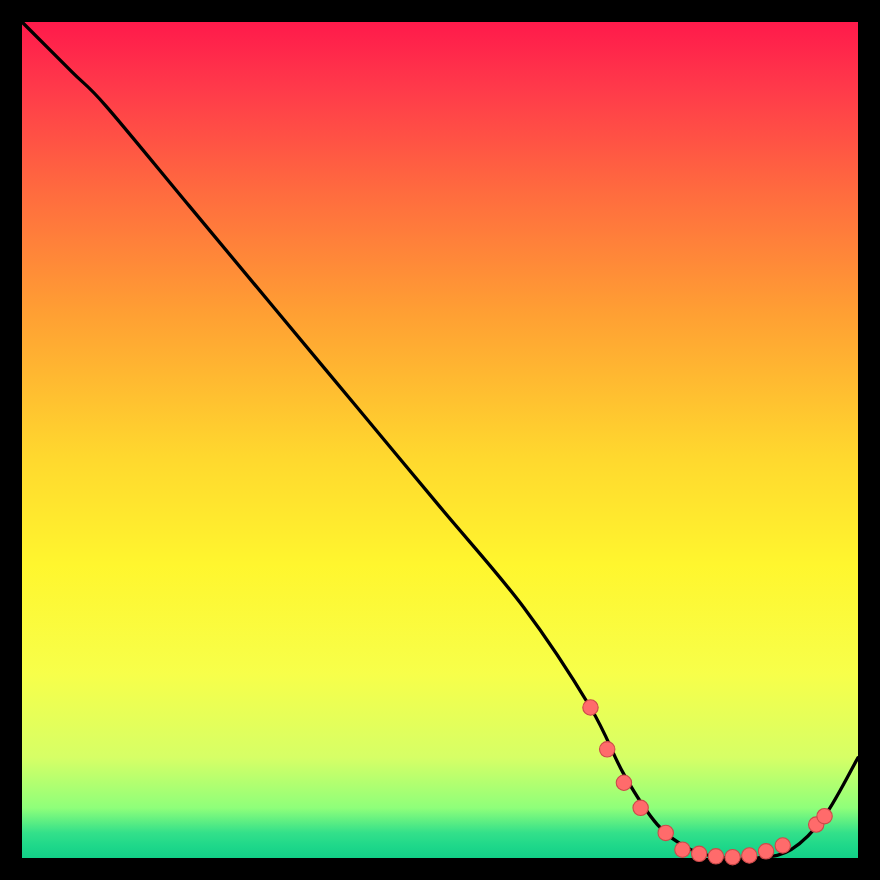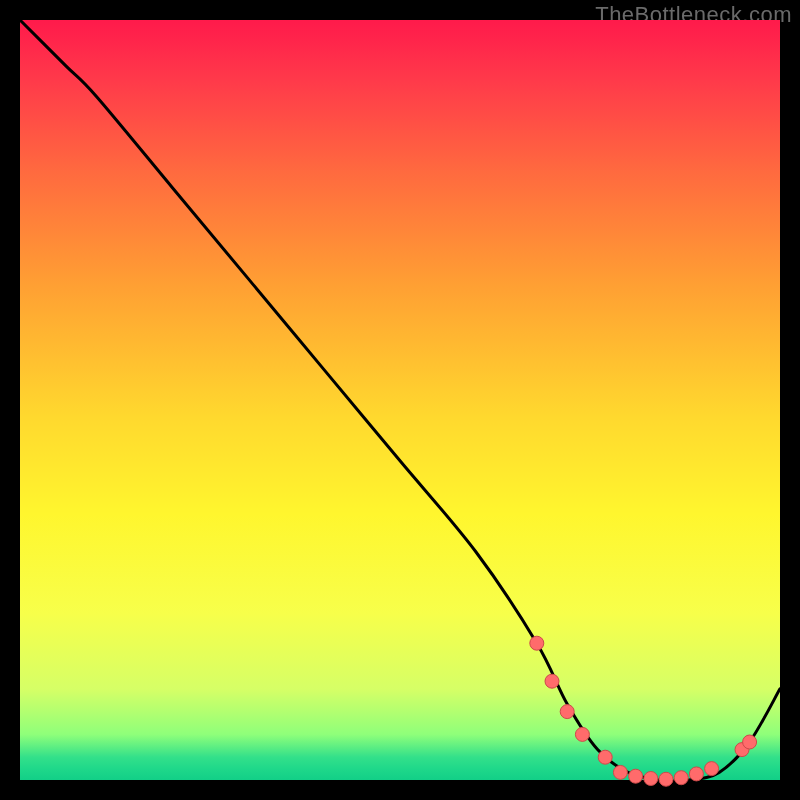--- a/index.html
+++ b/index.html
@@ -56,21 +56,20 @@
     font-size: 22px;
     letter-spacing: 0.5px;
     font-weight: 400;
   }
 </style>
 </head>
 <body>
 
 <div class="frame">
 
-  <div class="watermark">TheBottleneck.com</div>
 
   <div class="plot-area">
     <svg class="curve-svg" viewBox="0 0 760 760" preserveAspectRatio="none">
       <path id="curve-path" fill="none" stroke="#000000" stroke-width="3" stroke-linecap="round" stroke-linejoin="round" d="M 0 0 C 7.6000000000000005 7.600000000000004 32.93333333333334 32.93333333333336 45.6 45.60000000000002 C 58.266666666666666 58.26666666666669 58.266666666666666 55.73333333333335 76 76 C 93.73333333333333 96.26666666666665 126.66666666666667 136.79999999999993 152 167.19999999999993 C 177.33333333333334 197.59999999999994 202.66666666666666 227.99999999999997 228 258.4 C 253.33333333333334 288.79999999999995 278.6666666666667 319.19999999999993 304 349.59999999999997 C 329.3333333333333 380 354.6666666666667 410.4 380 440.8 C 405.3333333333333 471.20000000000005 433.2 501.6 456 532 C 478.8 562.4 501.6000000000001 597.8666666666667 516.8000000000001 623.2 C 532 648.5333333333334 537.0666666666666 666.2666666666667 547.1999999999999 684 C 557.3333333333333 701.7333333333333 567.4666666666667 718.2 577.6 729.6 C 587.7333333333333 741 597.8666666666667 747.3333333333333 608 752.4 C 618.1333333333333 757.4666666666667 628.2666666666667 758.7333333333333 638.4 760 C 648.5333333333333 761.2666666666667 658.6666666666666 761.2666666666667 668.8 760 C 678.9333333333333 758.7333333333333 689.0666666666667 758.7333333333333 699.2 752.4 C 709.3333333333334 746.0666666666666 719.4666666666667 735.9333333333334 729.6 722 C 739.7333333333333 708.0666666666666 754.9333333333334 677.6666666666666 760 668.8"></path>
       <g id="markers-group">
           <circle cx="516.8000000000001" cy="623.2" r="7" fill="#ff6b6b" stroke="#cc4a4a" stroke-width="1"></circle>
           <circle cx="532" cy="661.2" r="7" fill="#ff6b6b" stroke="#cc4a4a" stroke-width="1"></circle>
           <circle cx="547.1999999999999" cy="691.6" r="7" fill="#ff6b6b" stroke="#cc4a4a" stroke-width="1"></circle>
           <circle cx="562.4" cy="714.4" r="7" fill="#ff6b6b" stroke="#cc4a4a" stroke-width="1"></circle>
           <circle cx="585.2" cy="737.2" r="7" fill="#ff6b6b" stroke="#cc4a4a" stroke-width="1"></circle>

